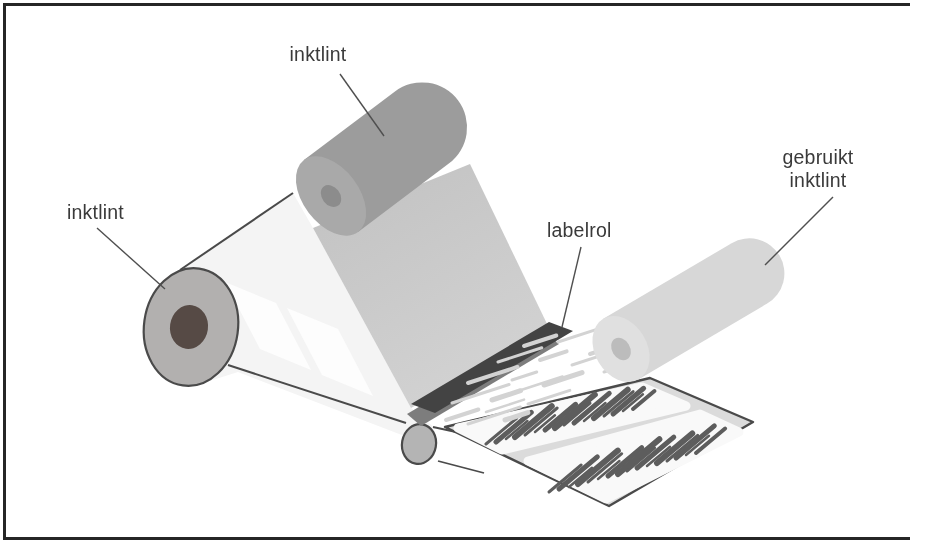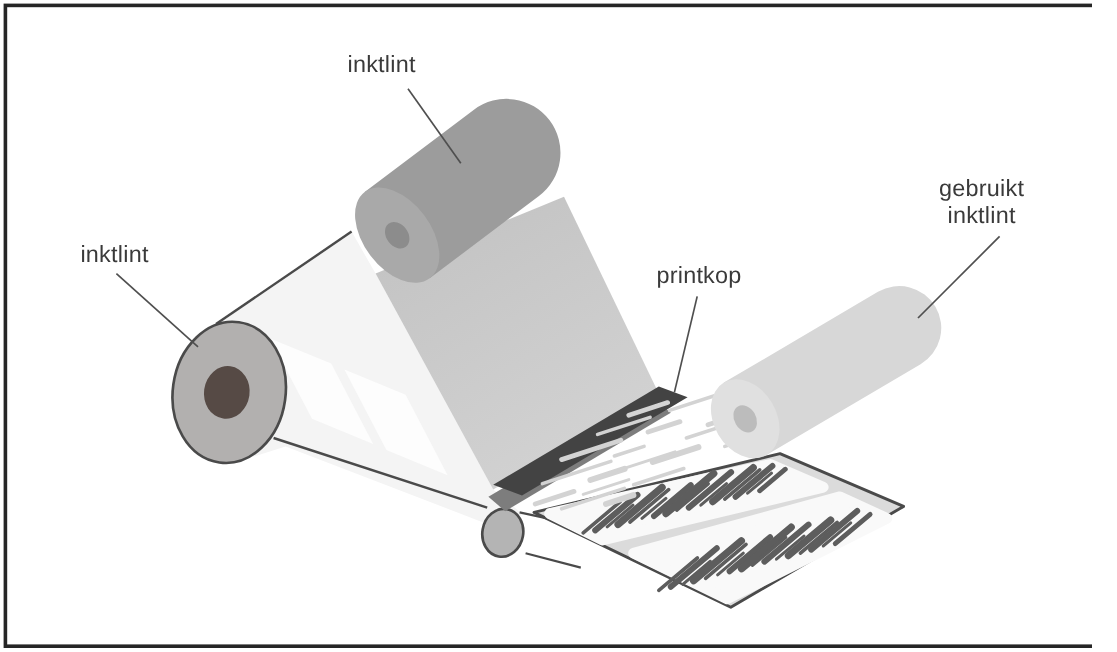--- a/index.html
+++ b/index.html
@@ -132,16 +132,16 @@
     <g stroke="#4f4f4f" stroke-width="1.4">
       <line x1="340" y1="74" x2="384" y2="136"></line>
       <line x1="97" y1="228" x2="165" y2="289"></line>
       <line x1="581" y1="247" x2="562" y2="327"></line>
       <line x1="833" y1="197" x2="765" y2="265"></line>
     </g>
   </svg>
 
   <div class="ann center" style="left:318px;top:43px">inktlint</div>
   <div class="ann" style="left:67px;top:201px">inktlint</div>
-  <div class="ann" style="left:547px;top:219px">printkop</div>
+  <div class="ann" style="left:547px;top:219px">labelrol</div>
   <div class="ann center" style="left:818px;top:146px">gebruikt
 inktlint</div>
 </div>
 
 </body></html>

